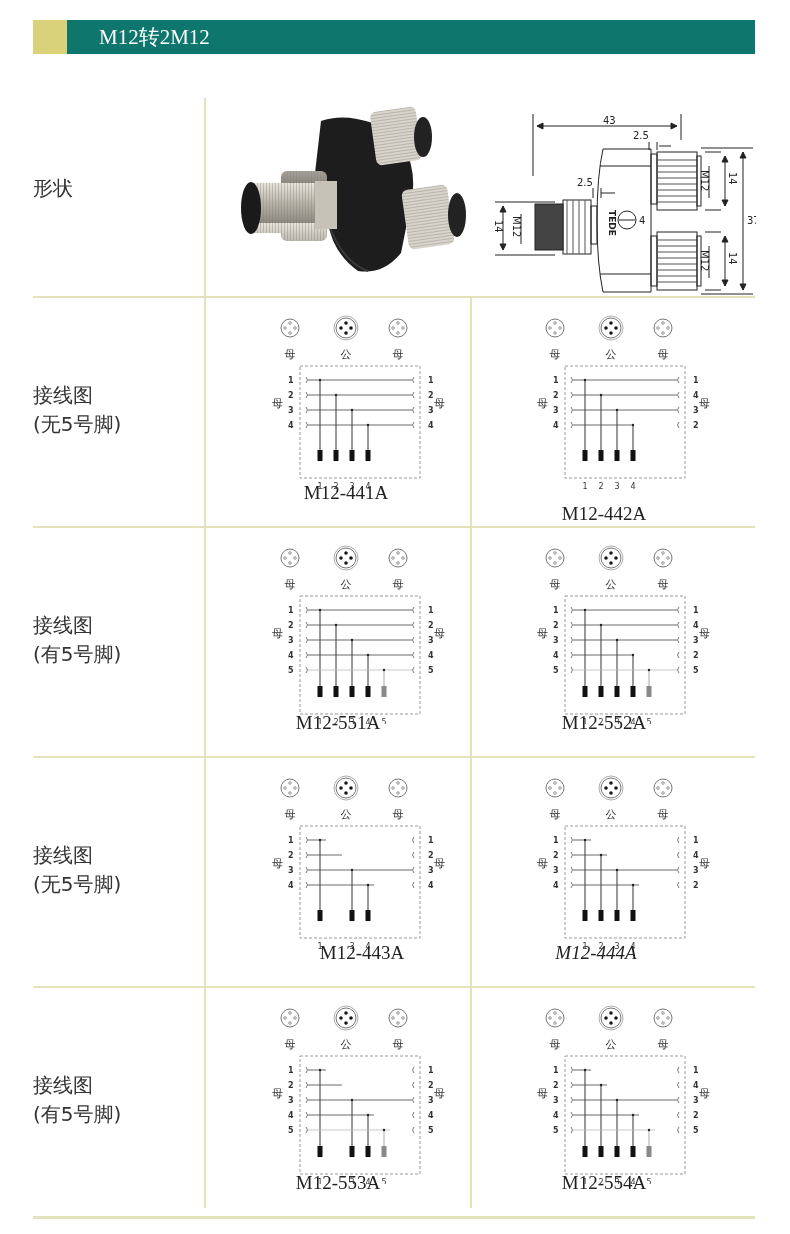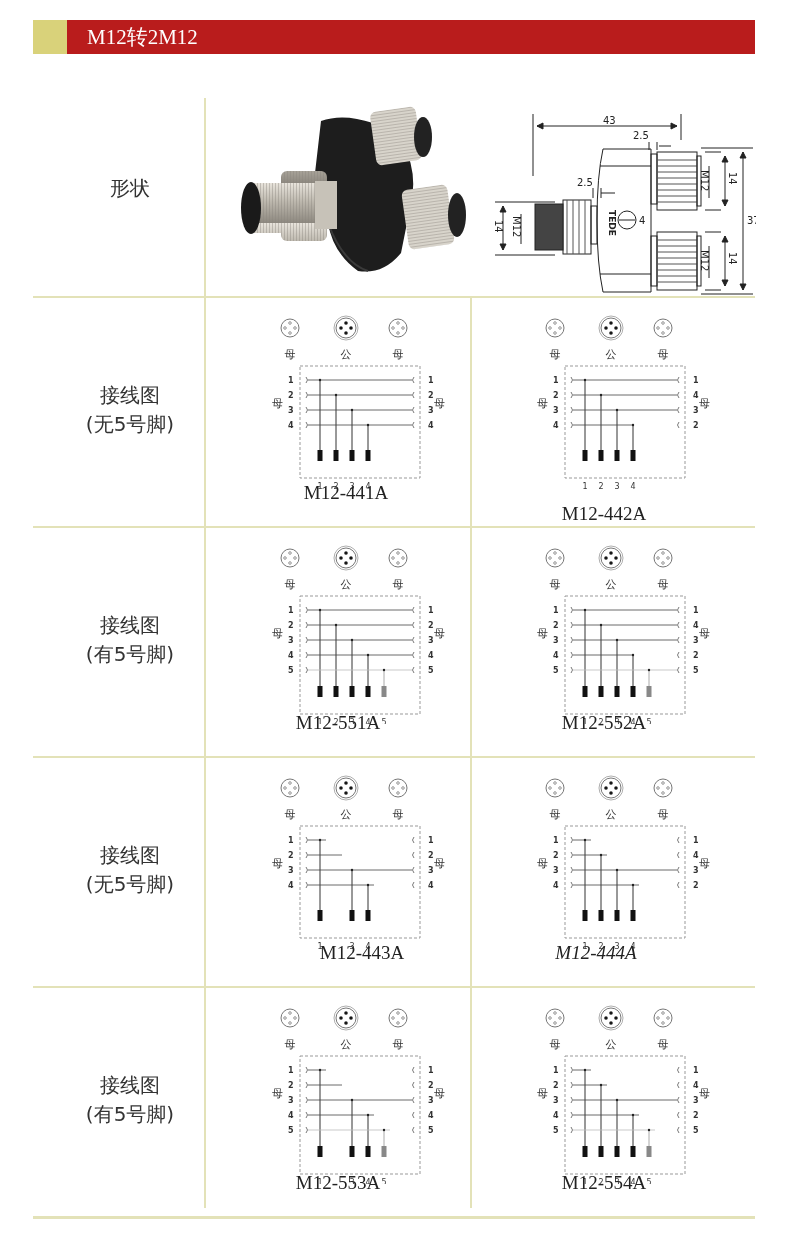--- a/index.html
+++ b/index.html
@@ -1,26 +1,26 @@
 <!DOCTYPE html>
 <html><head>
 <meta charset="utf-8">
 <style>
   html, body { margin: 0; padding: 0; background: #ffffff; }
   body { width: 790px; height: 1234px; position: relative; overflow: hidden;
          font-family: "DejaVu Serif", "Liberation Serif", serif; color: #222; }
   .header { position: absolute; left: 33px; top: 20px; width: 722px; height: 34px; display: flex; }
   .header .accent { width: 34px; height: 34px; background: #d9d27a; }
-  .header .bar { flex: 1; background: #b91c1c; display: flex; align-items: center; padding-left: 20px; }
+  .header .bar { flex: 1; background: #0f766e; display: flex; align-items: center; padding-left: 32px; }
   .header .title { color: #ffffff; font-size: 21px; font-family: "Liberation Serif", "DejaVu Serif", serif; letter-spacing: 0px; }
 
   .grid { position: absolute; left: 33px; top: 98px; width: 722px; }
   .hline { position: absolute; left: 0; width: 722px; height: 2px; background: #e3e2b8; }
   .vline { position: absolute; width: 2px; background: #e3e2b8; }
-  .label { position: absolute; left: 11px; width: 172px; text-align: center;
+  .label { position: absolute; left: 0; width: 172px; 
            font-family: "DejaVu Sans", "Liberation Sans", sans-serif; font-size: 20px; line-height: 29px; color: #333; }
   .cell { position: absolute; }
   .model { position: absolute; width: 266px; text-align: center; font-size: 19px;
            font-family: "Liberation Serif", "DejaVu Serif", serif; color: #222; }
   svg text { font-family: "DejaVu Sans", "Liberation Sans", sans-serif; }
 </style>
 </head>
 <body>
 
 <div class="header">

